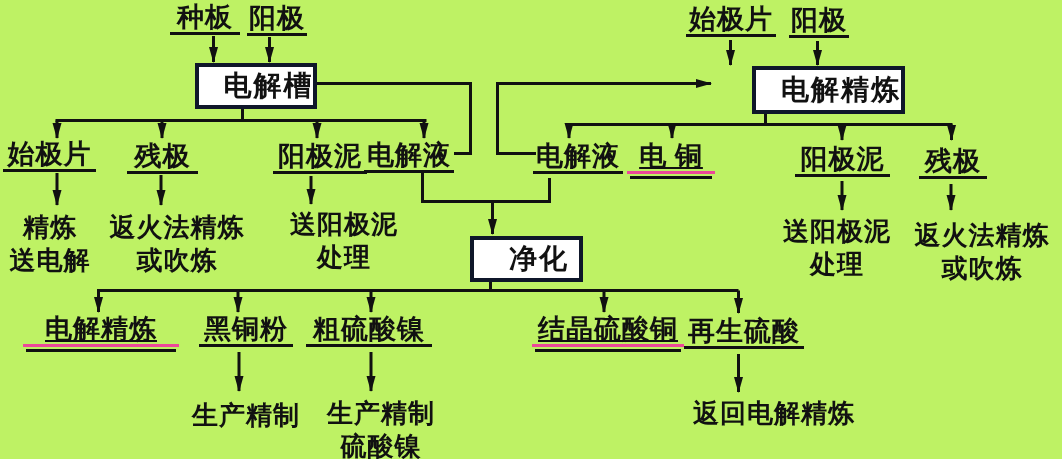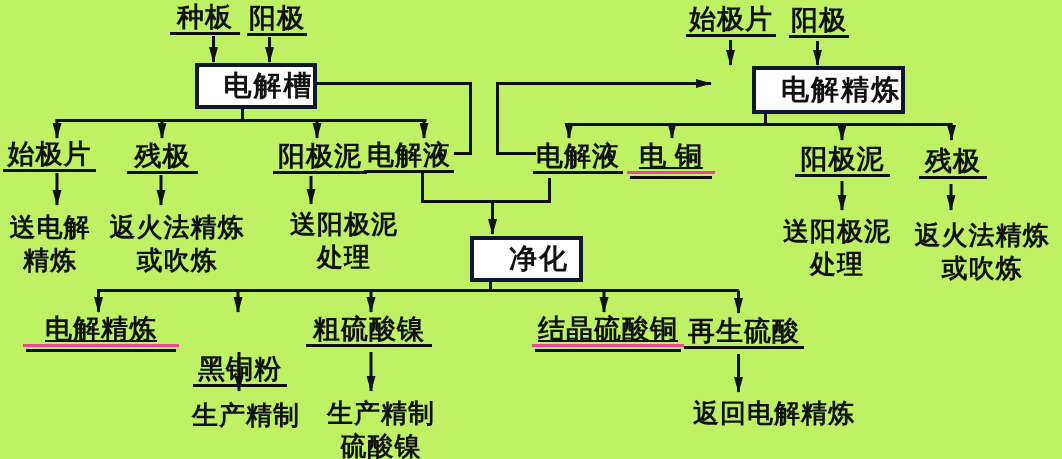--- a/index.html
+++ b/index.html
@@ -98,43 +98,43 @@
   <div class="lbl u" style="left:127px;top:141px;width:71px;">残极</div>
   <div class="lbl u" style="left:273px;top:141px;width:94px;">阳极泥</div>
   <div class="lbl u" style="left:364px;top:140px;width:90px;">电解液</div>
 
   <div class="lbl u" style="left:533px;top:141px;width:90px;">电解液</div>
   <div class="lbl uu" style="left:627px;top:141px;width:88px;">电 铜</div>
   <div class="lbl u" style="left:795px;top:144px;width:95px;">阳极泥</div>
   <div class="lbl u" style="left:919px;top:146px;width:68px;">残极</div>
 
   <div class="t2" style="left:2px;top:211px;width:96px;">
+    <span>精炼</span>
     <span>送电解</span>
-    <span>精炼</span>
   </div>
   <div class="t2" style="left:97px;top:211px;width:160px;">
     <span>返火法精炼</span>
     <span>或吹炼</span>
   </div>
   <div class="t2" style="left:282px;top:208px;width:124px;">
     <span>送阳极泥</span>
     <span>处理</span>
   </div>
 
   <div class="t2" style="left:775px;top:215px;width:124px;">
     <span>送阳极泥</span>
     <span>处理</span>
   </div>
   <div class="t2" style="left:906px;top:219px;width:152px;">
     <span>返火法精炼</span>
     <span>或吹炼</span>
   </div>
 
   <div class="lbl uu" style="left:23px;top:314px;width:156px;">电解精炼</div>
-  <div class="lbl u" style="left:193px;top:314px;width:94px;margin-top:40px;">黑铜粉</div>
+  <div class="lbl u" style="left:199px;top:314px;width:94px;">黑铜粉</div>
   <div class="lbl u" style="left:306px;top:314px;width:126px;">粗硫酸镍</div>
   <div class="lbl uu" style="left:532px;top:314px;width:152px;">结晶硫酸铜</div>
   <div class="lbl u" style="left:684px;top:316px;width:120px;">再生硫酸</div>
 
   <div class="t2" style="left:184px;top:399px;width:124px;">
     <span>生产精制</span>
   </div>
   <div class="t2" style="left:317px;top:397px;width:128px;">
     <span>生产精制</span>
     <span>硫酸镍</span>

